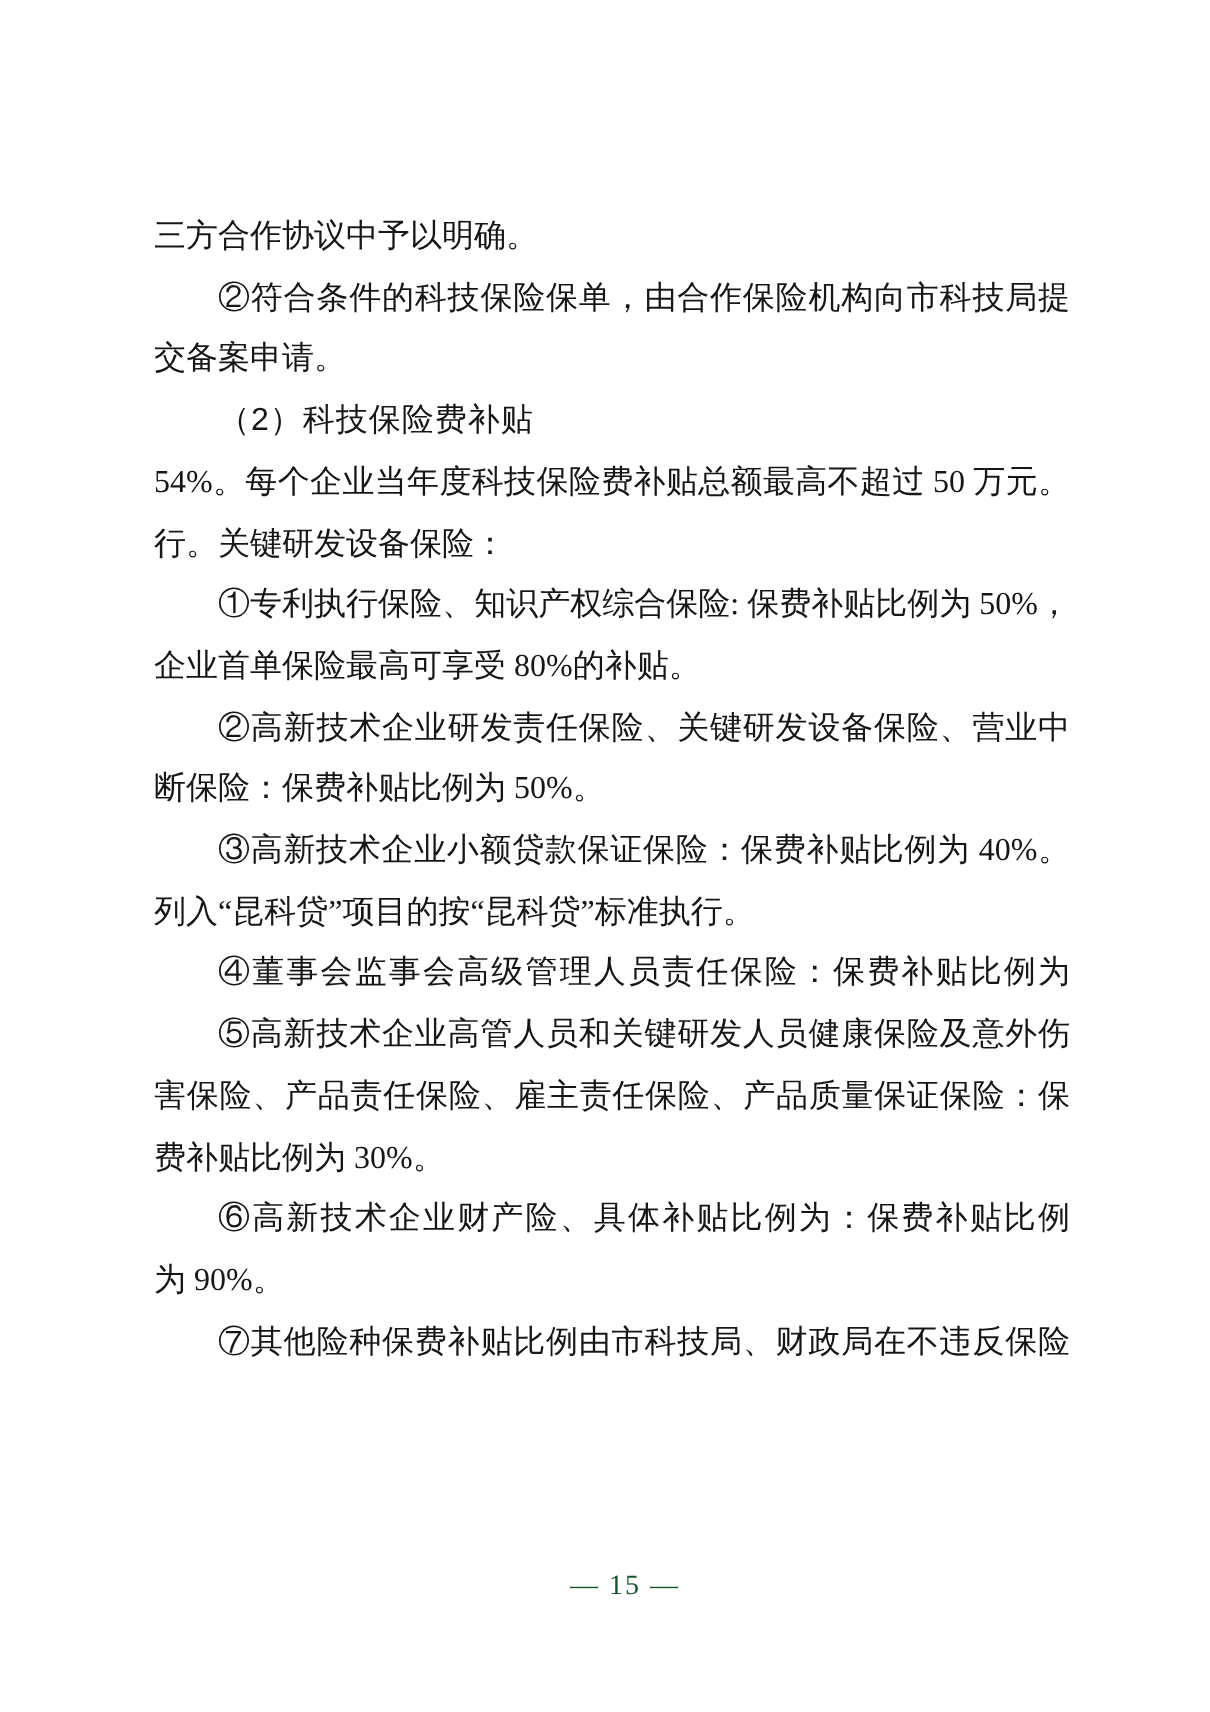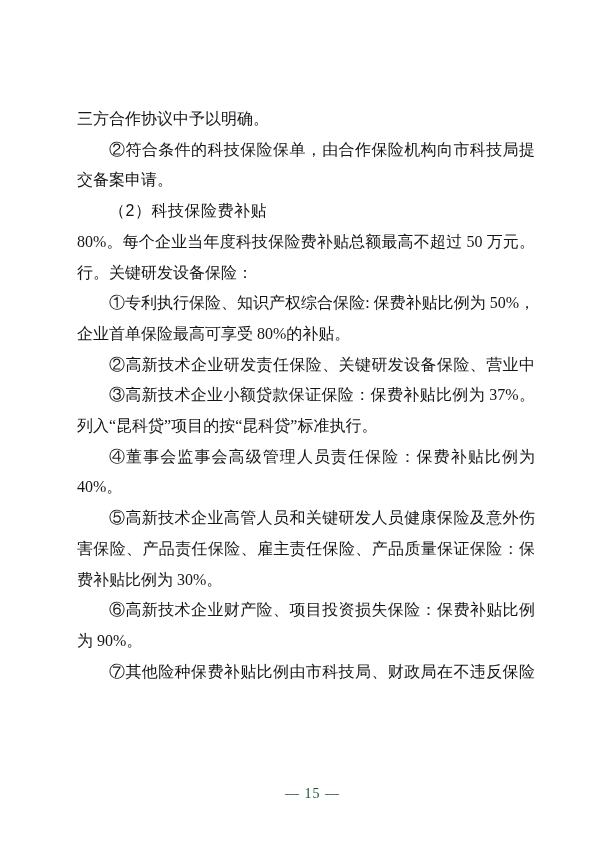--- a/index.html
+++ b/index.html
@@ -55,30 +55,30 @@
 </style>
 </head>
 <body>
 
 <div class="page">
   <div class="body-text">
     <div class="line">三方合作协议中予以明确。</div>
     <div class="line ind full">②符合条件的科技保险保单，由合作保险机构向市科技局提</div>
     <div class="line">交备案申请。</div>
     <div class="line ind heading">（2）科技保险费补贴</div>
-    <div class="line full">80%。每个企业当年度科技保险费补贴总额最高不超过 50 万元。</div>
+    <div class="line full">54%。每个企业当年度科技保险费补贴总额最高不超过 50 万元。</div>
     <div class="line">行。关键研发设备保险：</div>
     <div class="line ind full">①专利执行保险、知识产权综合保险: 保费补贴比例为 50%，</div>
     <div class="line">企业首单保险最高可享受 80%的补贴。</div>
     <div class="line ind full">②高新技术企业研发责任保险、关键研发设备保险、营业中</div>
-    <div class="line ind full">③高新技术企业小额贷款保证保险：保费补贴比例为 37%。</div>
+    <div class="line">断保险：保费补贴比例为 50%。</div>
+    <div class="line ind full">③高新技术企业小额贷款保证保险：保费补贴比例为 40%。</div>
     <div class="line">列入“昆科贷”项目的按“昆科贷”标准执行。</div>
     <div class="line ind full">④董事会监事会高级管理人员责任保险：保费补贴比例为</div>
-    <div class="line">40%。</div>
     <div class="line ind full">⑤高新技术企业高管人员和关键研发人员健康保险及意外伤</div>
     <div class="line full">害保险、产品责任保险、雇主责任保险、产品质量保证保险：保</div>
     <div class="line">费补贴比例为 30%。</div>
-    <div class="line ind full">⑥高新技术企业财产险、项目投资损失保险：保费补贴比例</div>
+    <div class="line ind full">⑥高新技术企业财产险、具体补贴比例为：保费补贴比例</div>
     <div class="line">为 90%。</div>
     <div class="line ind full">⑦其他险种保费补贴比例由市科技局、财政局在不违反保险</div>
   </div>
   <div class="page-footer">— 15 —</div>
 </div>
 
 </body></html>

